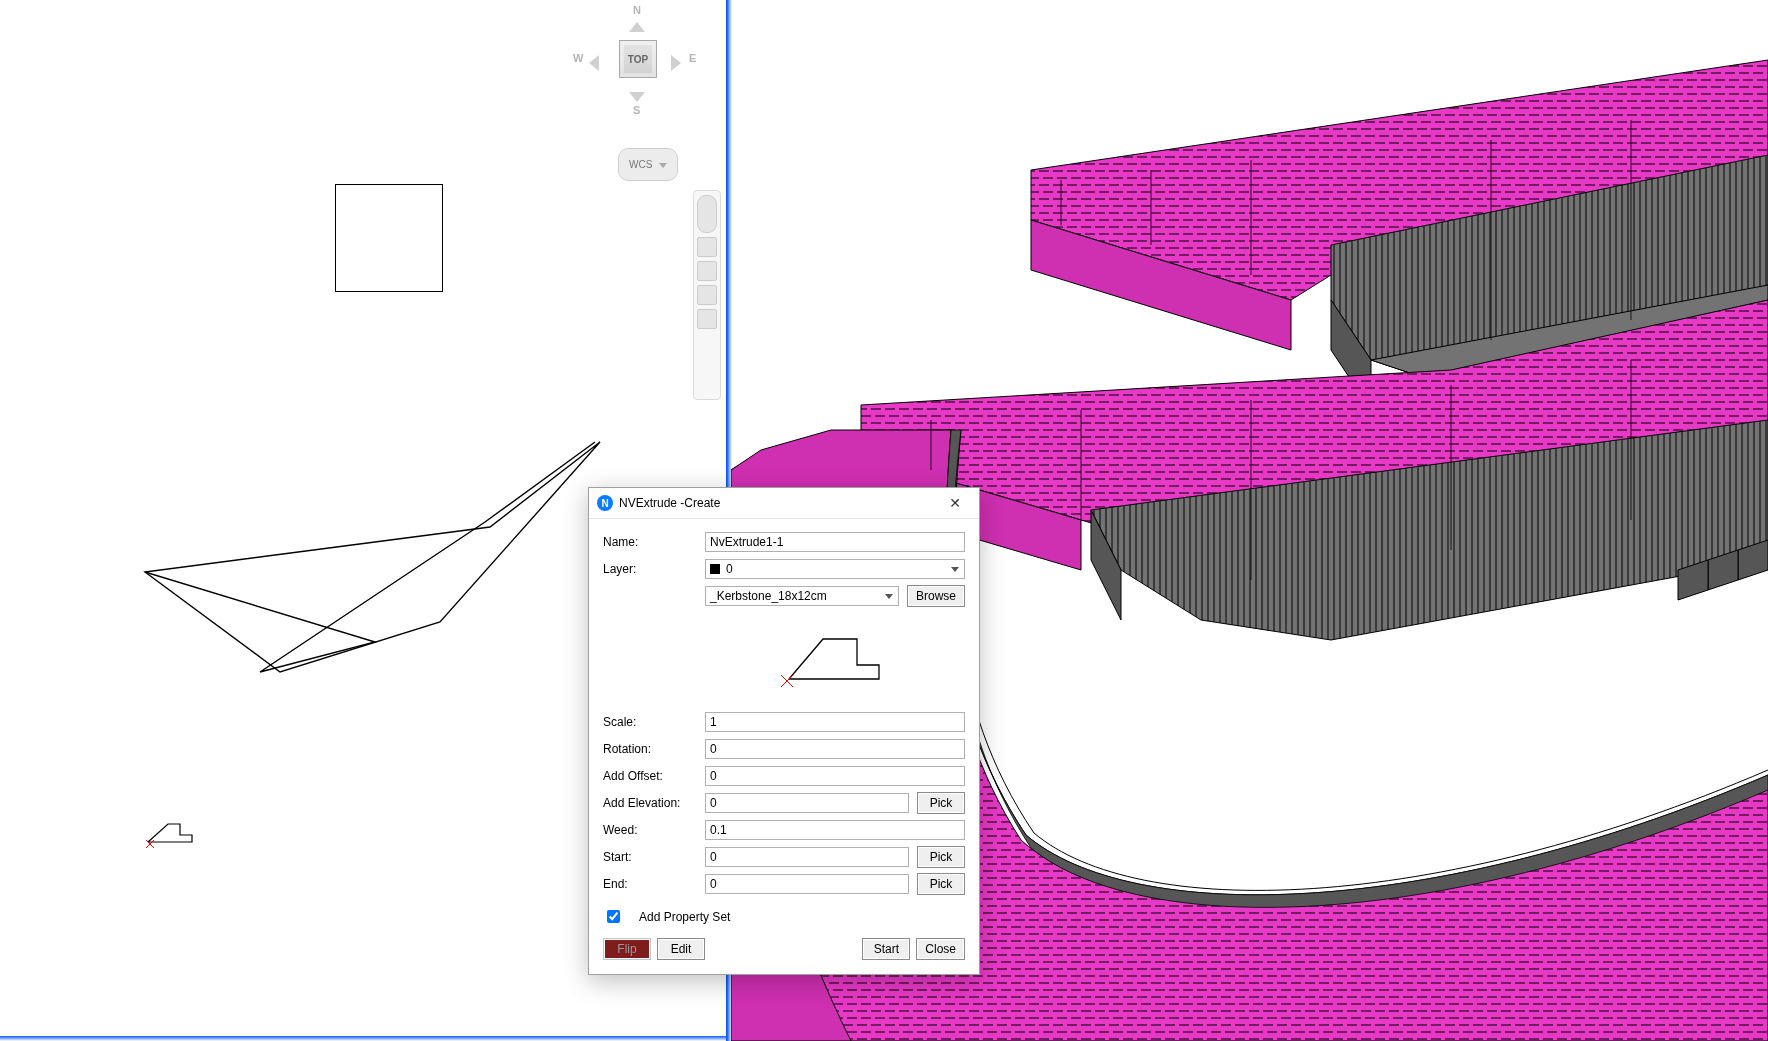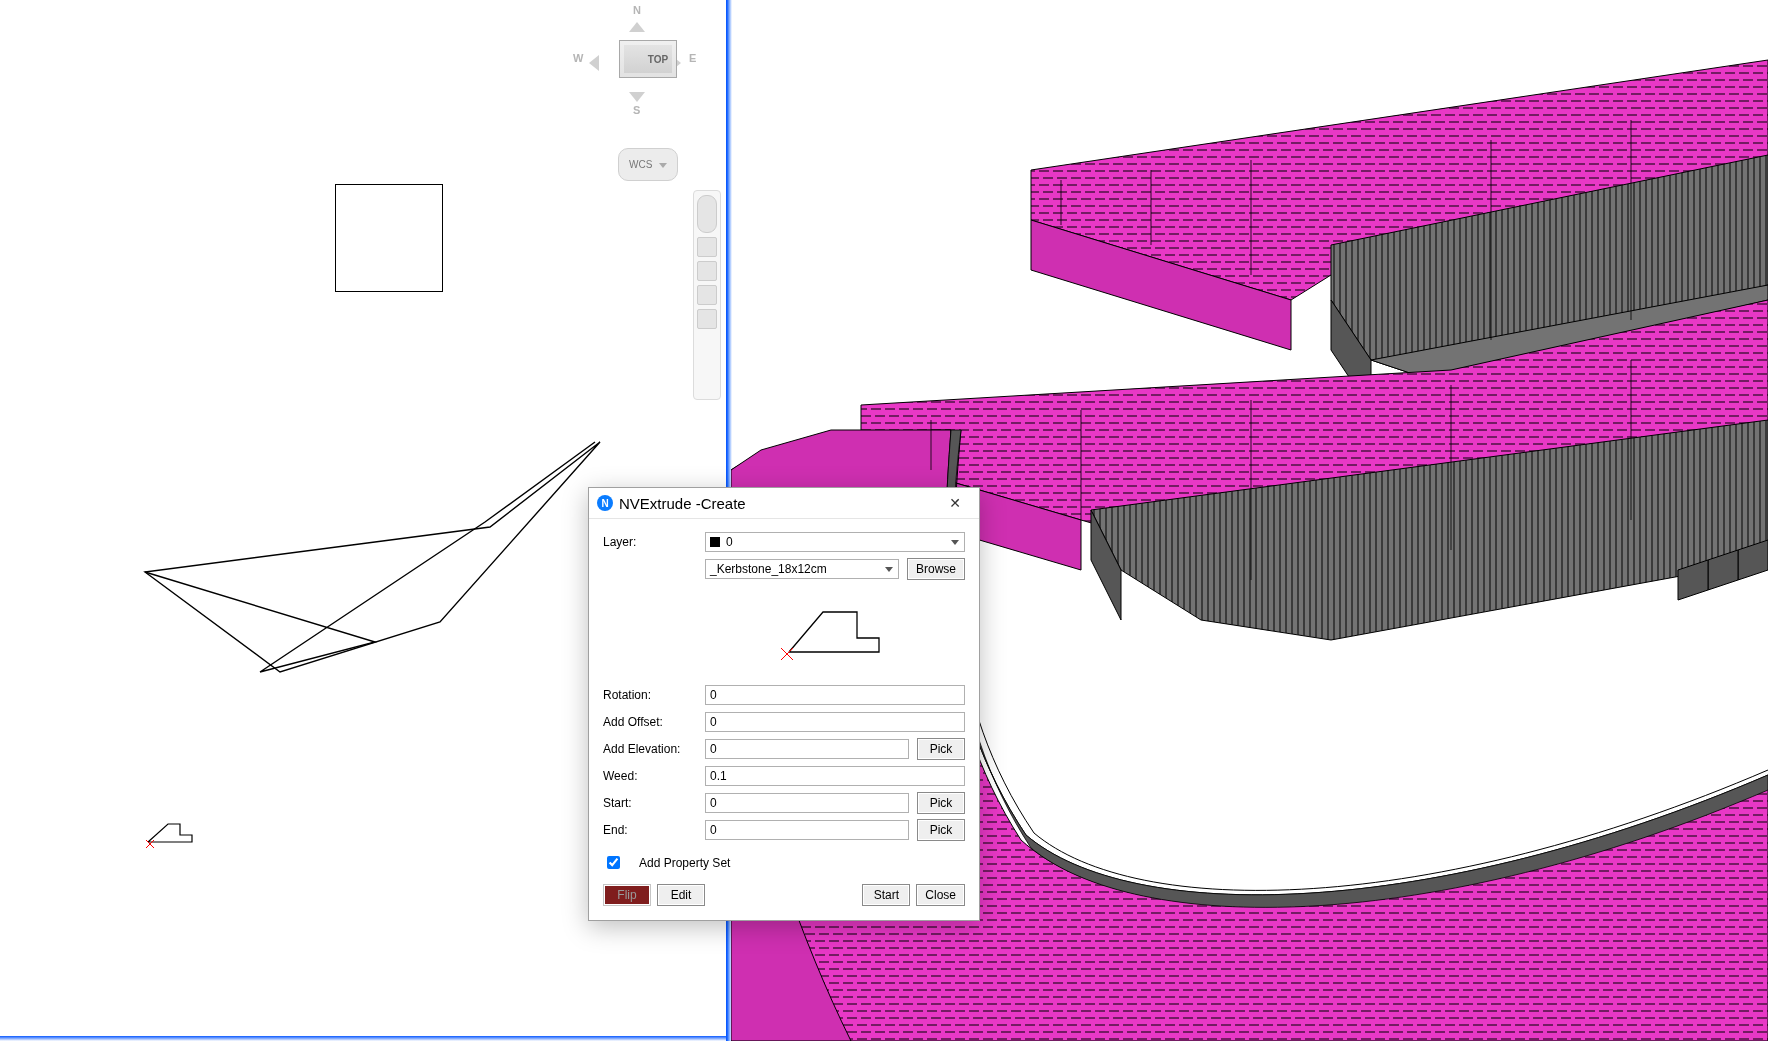--- a/index.html
+++ b/index.html
@@ -42,21 +42,21 @@
   .viewcube .arrowW { left: 18px; top: 55px; border-top:8px solid transparent; border-bottom:8px solid transparent; border-right:10px solid #d0d0d0;}
   .viewcube .arrowE { left: 100px; top: 55px; border-top:8px solid transparent; border-bottom:8px solid transparent; border-left:10px solid #d0d0d0;}
   .viewcube .cube {
     position: absolute;
     left: 48px; top: 40px;
     width: 36px; height: 36px;
     background: linear-gradient(#e6e6e6,#cfcfcf);
     border: 1px solid #a8a8a8;
     box-shadow: inset 0 0 0 4px rgba(255,255,255,.4);
     display: flex; align-items: center; justify-content: center;
-    font-size: 10px; font-weight: 600; color:#666;padding-left:20px;
+    font-size: 10px; font-weight: 600; color:#666;
   }
   .wcs-badge {
     position: absolute;
     left: 618px; top: 148px;
     padding: 10px 10px;
     background: #ececec;
     border: 1px solid #d0d0d0;
     border-radius: 10px;
     font-size: 10px;
     color: #777;
@@ -157,21 +157,21 @@
     display: flex; align-items: center;
     padding: 0 8px;
   }
   .dialog .titlebar .appicon{
     width:16px;height:16px;border-radius:50%;
     background:#0a7cff;
     display:flex;align-items:center;justify-content:center;
     color:#fff;font-size:10px;font-weight:700;
     margin-right:6px;
   }
-  .dialog .titlebar .ttl { flex:1; font-size: 15px; color:#000; }
+  .dialog .titlebar .ttl { flex:1; font-size: 12px; color:#000; }
   .dialog .titlebar .closebtn{
     width:32px;height:22px;
     display:flex;align-items:center;justify-content:center;
     color:#333;font-size:14px;
   }
 
   .dialog .body { padding: 10px 14px 14px; }
   .row { display:flex; align-items:center; height:26px; gap:8px; }
   .row + .row { margin-top: 1px; }
   .lbl { width: 94px; color:#000; }
@@ -348,20 +348,24 @@
   </div>
 
   <div class="dialog">
     <div class="titlebar">
       <span class="appicon">N</span>
       <span class="ttl">NVExtrude -Create</span>
       <span class="closebtn">✕</span>
     </div>
     <div class="body">
       <div class="row">
+        <span class="lbl">Name:</span>
+        <span class="val"><input type="text" class="inp" value="NvExtrude1-1" style=""></span>
+      </div>
+      <div class="row">
         <span class="lbl">Layer:</span>
         <span class="val">
           <div class="combo">
             <span class="sw"></span>
             <span>0</span>
           </div>
         </span>
       </div>
       <div class="row">
         <span class="lbl"></span>
@@ -375,20 +379,24 @@
 
       <div class="preview">
         <svg width="120" height="70">
           <polyline points="18,54 52,14 86,14 86,40 108,40 108,54 18,54" fill="none" stroke="#000" stroke-width="1.3"></polyline>
           <line x1="10" y1="62" x2="22" y2="50" stroke="#f00" stroke-width="1"></line>
           <line x1="10" y1="50" x2="22" y2="62" stroke="#f00" stroke-width="1"></line>
         </svg>
       </div>
 
       <div class="row">
+        <span class="lbl">Scale:</span>
+        <span class="val"><input type="text" class="inp" value="1" style=""></span>
+      </div>
+      <div class="row">
         <span class="lbl">Rotation:</span>
         <span class="val"><input type="text" class="inp" value="0" style=""></span>
       </div>
       <div class="row">
         <span class="lbl">Add Offset:</span>
         <span class="val"><input type="text" class="inp" value="0" style=""></span>
       </div>
       <div class="row">
         <span class="lbl">Add Elevation:</span>
         <span class="val"><input type="text" class="inp" value="0" style=""></span>

